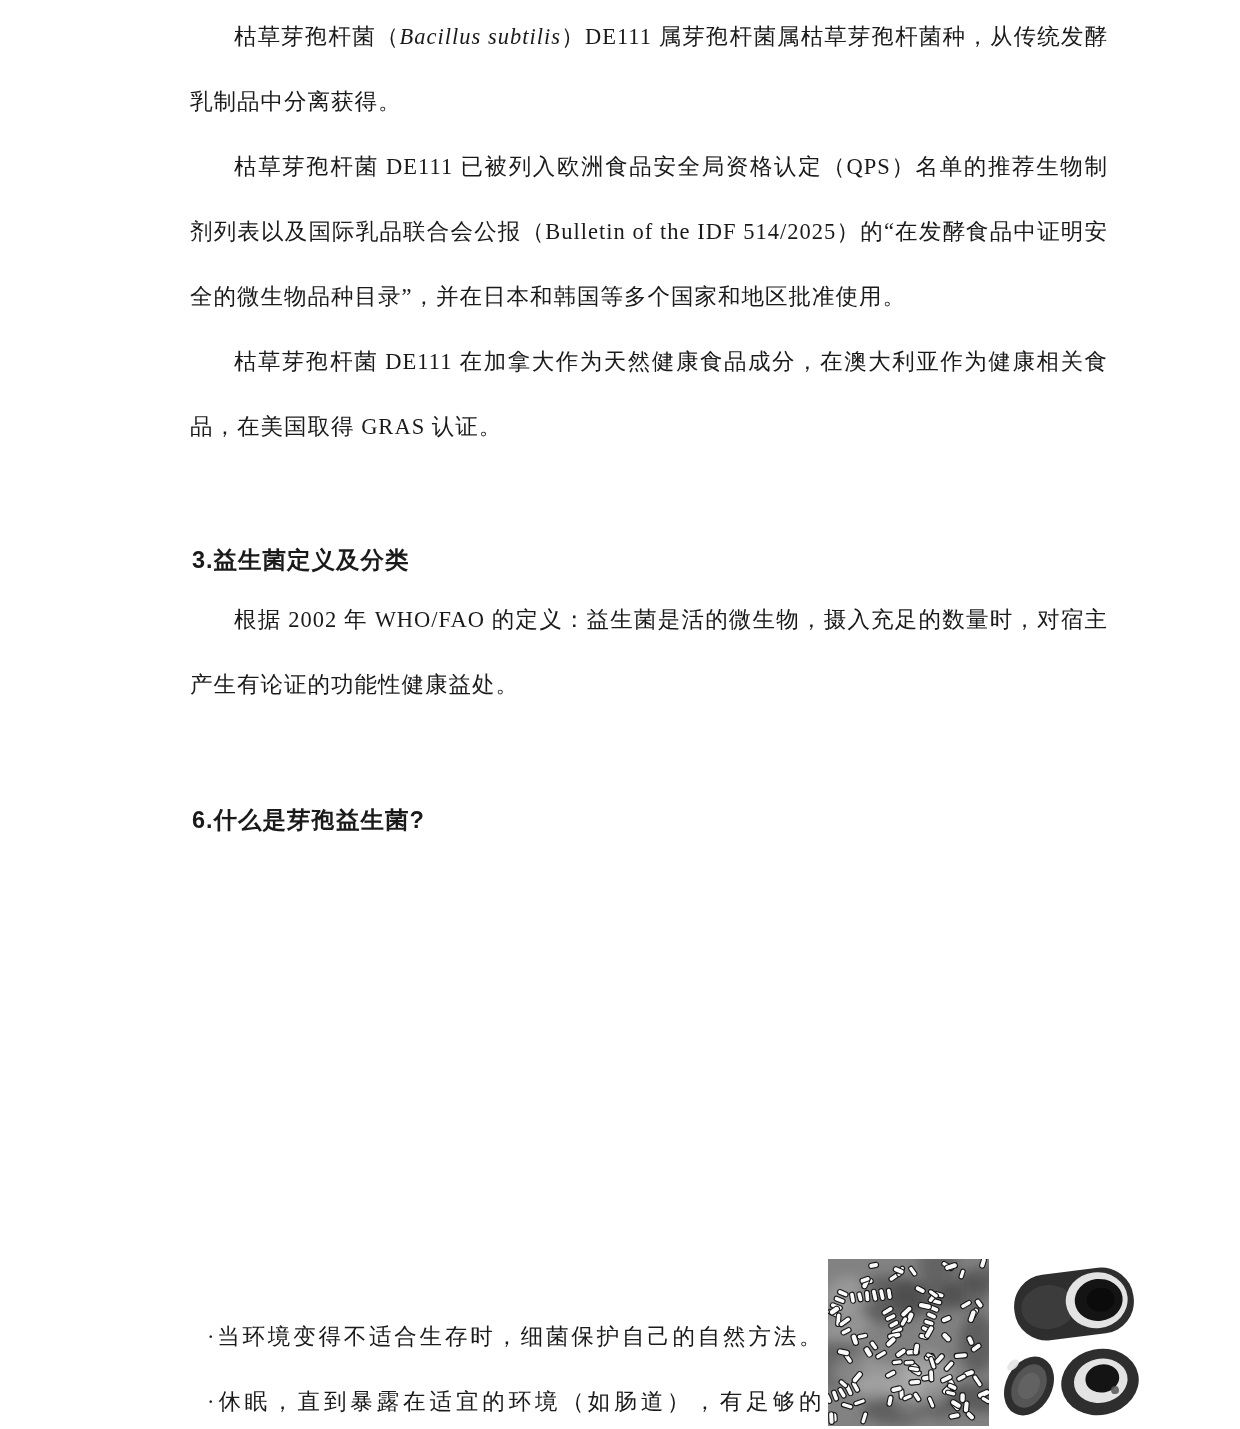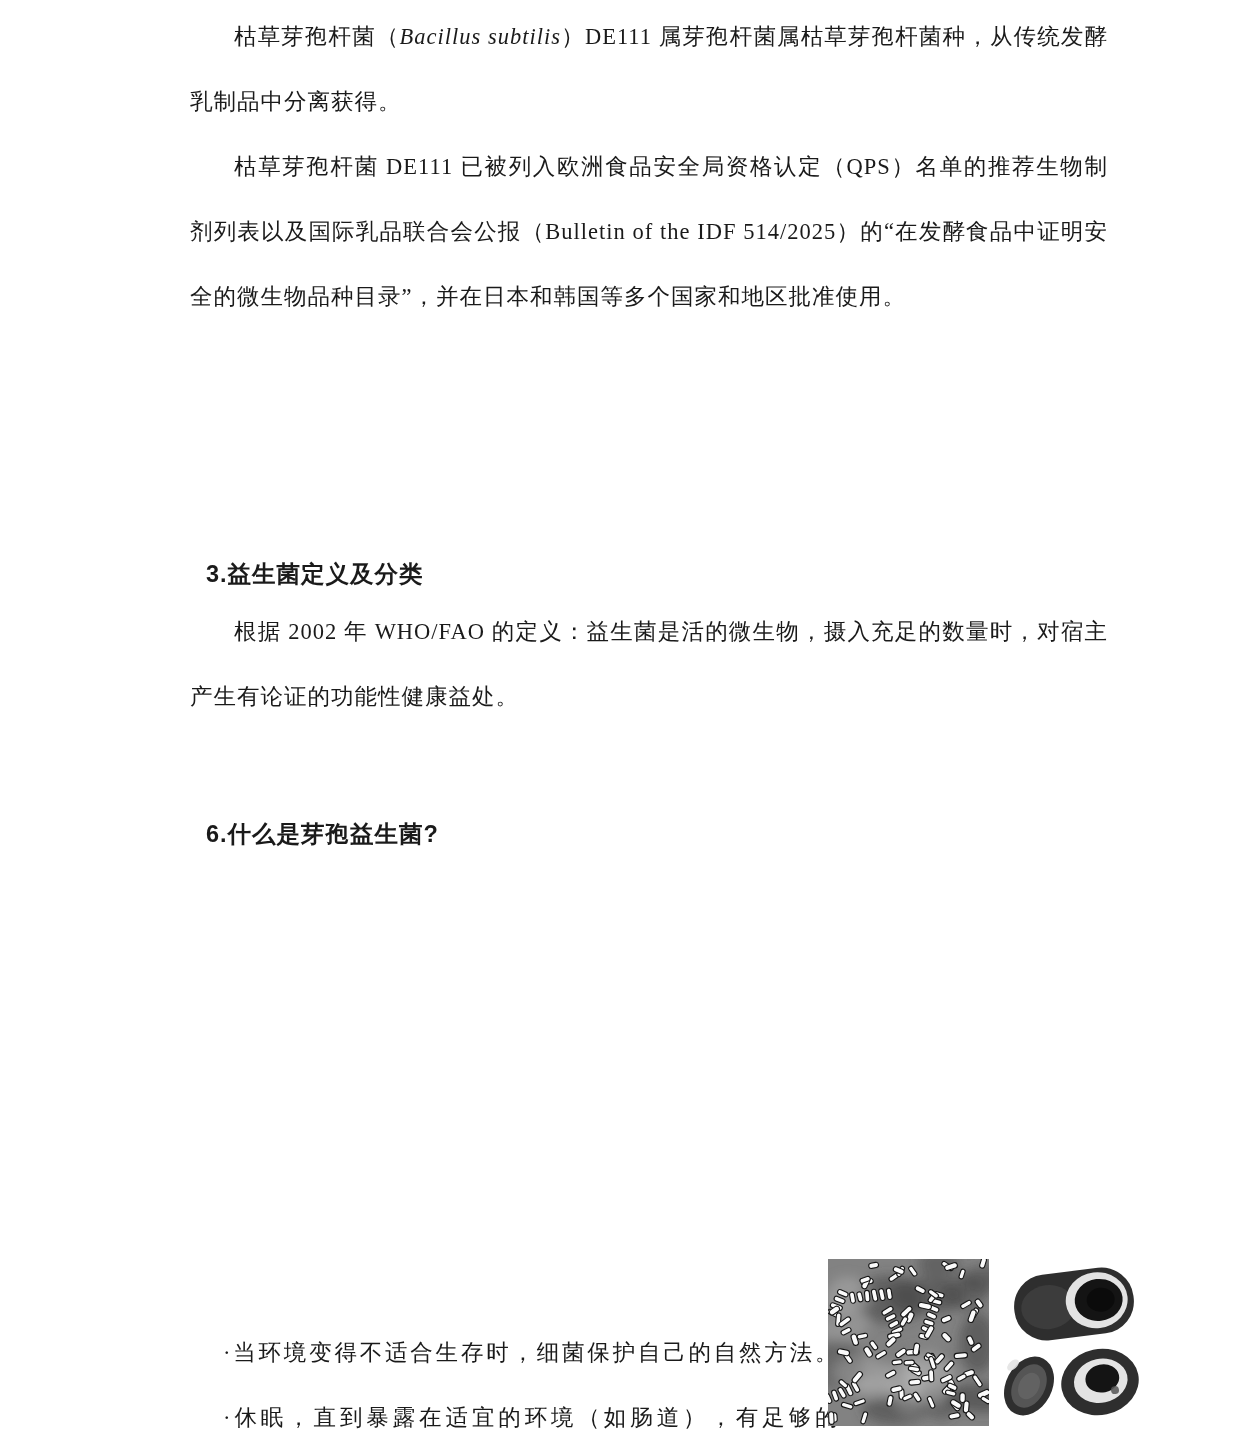--- a/index.html
+++ b/index.html
@@ -13,46 +13,47 @@
     margin:0 auto;
     padding-left:40px;
   }
   .para{
     position:absolute;left:190px;width:918px;margin:0;
     font-size:22.5px;line-height:65px;
     text-align:justify;letter-spacing:1px;
   }
   .indent{text-indent:44px;}
   .hd{
-    position:absolute;left:188px;margin:18px;
+    position:absolute;left:188px;margin:4px;
     font-family:"Liberation Sans","DejaVu Sans",sans-serif;
     font-weight:700;font-size:23.5px;line-height:65px;letter-spacing:1px;
   }
   .bullet{
-    position:absolute;left:207px;width:615px;margin:16px;
+    position:absolute;left:207px;width:615px;margin:0;
     font-size:22.5px;line-height:65px;letter-spacing:0.5px;
     text-align:justify;text-align-last:justify;
   }
   .lat-i{font-style:italic;}
   .fig{position:absolute;}
   .fig svg{display:block;width:100%;height:100%;}
 </style>
 </head>
 <body>
 
 <div class="page">
 
   <p class="para indent" style="top:4px"><span>枯草芽孢杆菌（</span><span class="lat-i">Bacillus subtilis</span><span>）DE111 属芽孢杆菌属枯草芽孢杆菌种，从传统发酵乳制品中分离获得。</span></p>
 
   <p class="para indent" style="top:134px">枯草芽孢杆菌 DE111 已被列入欧洲食品安全局资格认定（QPS）名单的推荐生物制剂列表以及国际乳品联合会公报（Bulletin of the IDF 514/2025）的“在发酵食品中证明安全的微生物品种目录”，并在日本和韩国等多个国家和地区批准使用。</p>
 
+  <p class="para indent" style="top:329px">枯草芽孢杆菌 DE111 在加拿大作为天然健康食品成分，在澳大利亚作为健康相关食品，在美国取得 GRAS 认证。</p>
 
   <h3 class="hd" style="top:524px">3.益生菌定义及分类</h3>
 
-  <p class="para indent" style="top:599px">根据 2002 年 WHO/FAO 的定义：益生菌是活的微生物，摄入充足的数量时，对宿主产生有论证的功能性健康益处。</p>
+  <p class="para indent" style="top:587px">根据 2002 年 WHO/FAO 的定义：益生菌是活的微生物，摄入充足的数量时，对宿主产生有论证的功能性健康益处。</p>
 
   <h3 class="hd" style="top:784px">6.什么是芽孢益生菌?</h3>
 
 
   <p class="bullet" style="top:1304px">·当环境变得不适合生存时，细菌保护自己的自然方法。</p>
 
   <p class="bullet" style="top:1369px">·休眠，直到暴露在适宜的环境（如肠道），有足够的</p>
 
   <div class="fig" style="left:828px;top:1259px;width:161px;height:167px">
     <svg id="micro-svg" viewBox="0 0 161 167" preserveAspectRatio="none">

